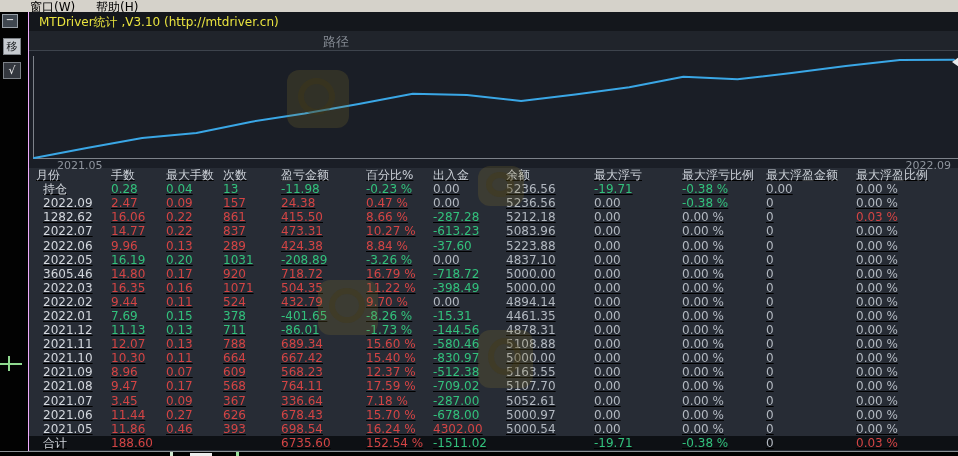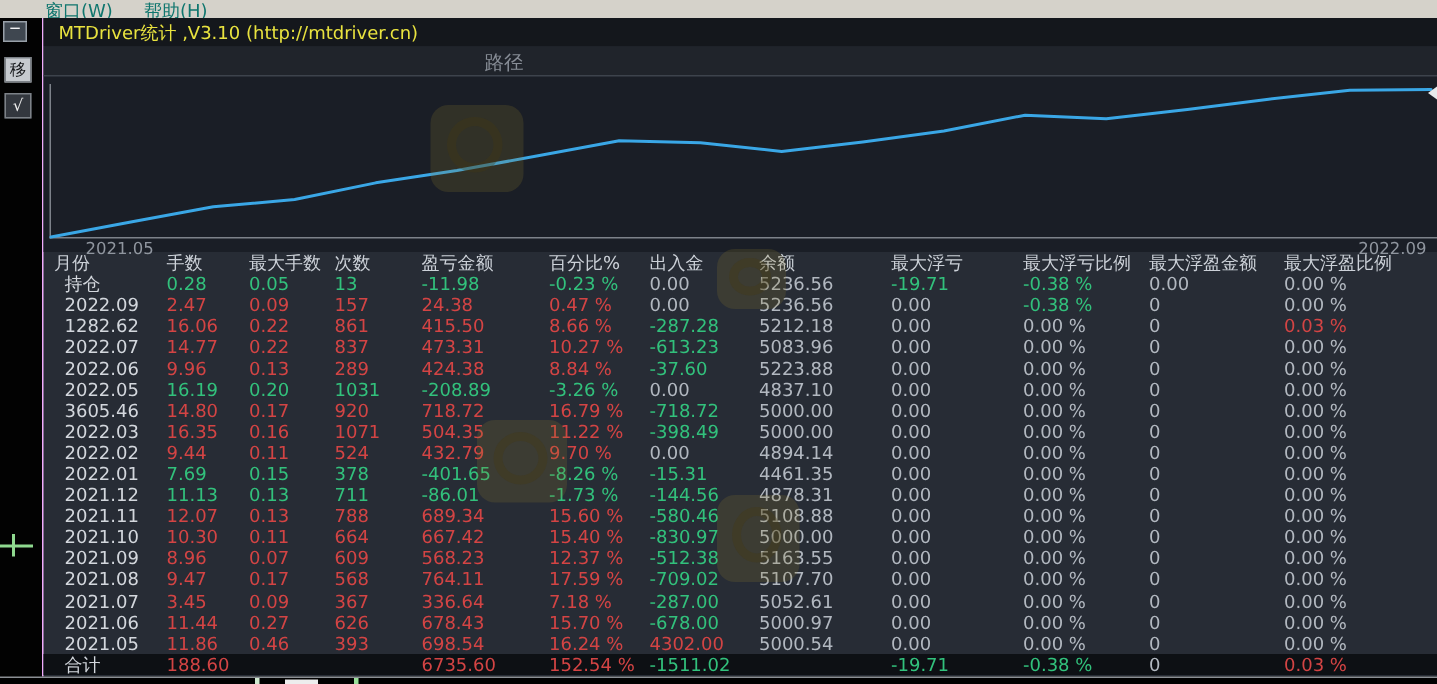--- a/index.html
+++ b/index.html
@@ -1,20 +1,20 @@
 <!DOCTYPE html>
 <html><head>
 <meta charset="utf-8">
 <style>
   html,body{margin:0;padding:0;background:#000;}
   #screen{position:relative;width:958px;height:456px;background:#000;overflow:hidden;
           font-family:"DejaVu Sans","Liberation Sans",sans-serif;}
   
   .os-strip{position:absolute;left:0;top:0;width:958px;height:16px;background:#d5d2ca;
-            overflow:hidden;color:#0f766e;font-size:12px;line-height:15px;}
+            overflow:hidden;color:#000000;font-size:12px;line-height:15px;}
   .os-strip span{position:absolute;top:0;}
   
   .sidebar{position:absolute;left:0;top:12px;width:28px;height:444px;background:#020202;}
   .min-box{position:absolute;left:2px;top:2px;width:14px;height:12px;background:#3f4750;
            border:1px solid #98a0a8;color:#fff;font-size:10px;line-height:10px;text-align:center;}
   .side-ico{position:absolute;left:3px;width:16px;height:15px;text-align:center;
             font-size:11px;line-height:15px;border:1px solid #7c8187;}
   .ico-move{top:26px;background:#c6cacf;color:#16181b;}
   .ico-check{top:50px;background:#33373e;color:#ececec;}
   .green-cross-h{position:absolute;left:0;top:351px;width:22px;height:2px;background:#8fd98f;}
@@ -34,21 +34,21 @@
          border-top:1px solid #3d434c;box-sizing:border-box;}
   .axis-y{position:absolute;left:4px;top:5px;width:1px;height:103px;background:#7d828a;}
   .axis-x{position:absolute;left:4px;top:107px;width:925px;height:1px;background:#7d828a;}
   .xlab{position:absolute;top:108px;font-size:11px;color:#8f959e;}
   .xlab.start{left:28px;} .xlab.end{right:8px;}
   .chart svg{position:absolute;left:0;top:0;}
   .right-marker{position:absolute;right:0;top:6px;width:0;height:0;
                 border-top:5px solid transparent;border-bottom:5px solid transparent;
                 border-right:7px solid #e8eaec;}
   
-  .table{position:absolute;left:0;top:156px;width:930px;}
+  .table{position:absolute;left:0;top:156px;width:930px;text-decoration:underline;}
   .trow{display:grid;grid-template-columns:82px 55px 57px 58px 85px 67px 73px 88px 88px 84px 90px 103px;
         height:14.1px;align-items:center;}
   .trow .c:first-child{padding-left:14px;}
   .c{font-size:12px;line-height:14px;white-space:nowrap;overflow:visible;}
   .hd{color:#ccd1d8;} .m{color:#d3d7dd;} .w{color:#b2b8c0;} .r{color:#d34444;} .g{color:#32c17c;}
   .total{background:#0d1014;}
   
   .watermark{position:absolute;border-radius:12px;background:rgba(146,125,45,0.20);}
   .watermark:after{content:"";position:absolute;left:18%;top:14%;width:60%;height:64%;
                    border:6px solid rgba(70,58,18,0.35);border-radius:50%;box-sizing:border-box;}
@@ -110,21 +110,21 @@
           <span class="c hd">余额</span>
           <span class="c hd">最大浮亏</span>
           <span class="c hd">最大浮亏比例</span>
           <span class="c hd">最大浮盈金额</span>
           <span class="c hd">最大浮盈比例</span>
         </div>
       <div id="t-body">
           <div class="trow">
             <span class="c m">持仓</span>
             <span class="c g">0.28</span>
-            <span class="c g">0.05</span>
+            <span class="c g">0.04</span>
             <span class="c g">13</span>
             <span class="c g">-11.98</span>
             <span class="c g">-0.23 %</span>
             <span class="c w">0.00</span>
             <span class="c w">5236.56</span>
             <span class="c g">-19.71</span>
             <span class="c g">-0.38 %</span>
             <span class="c w">0.00</span>
             <span class="c w">0.00 %</span>
           </div>

